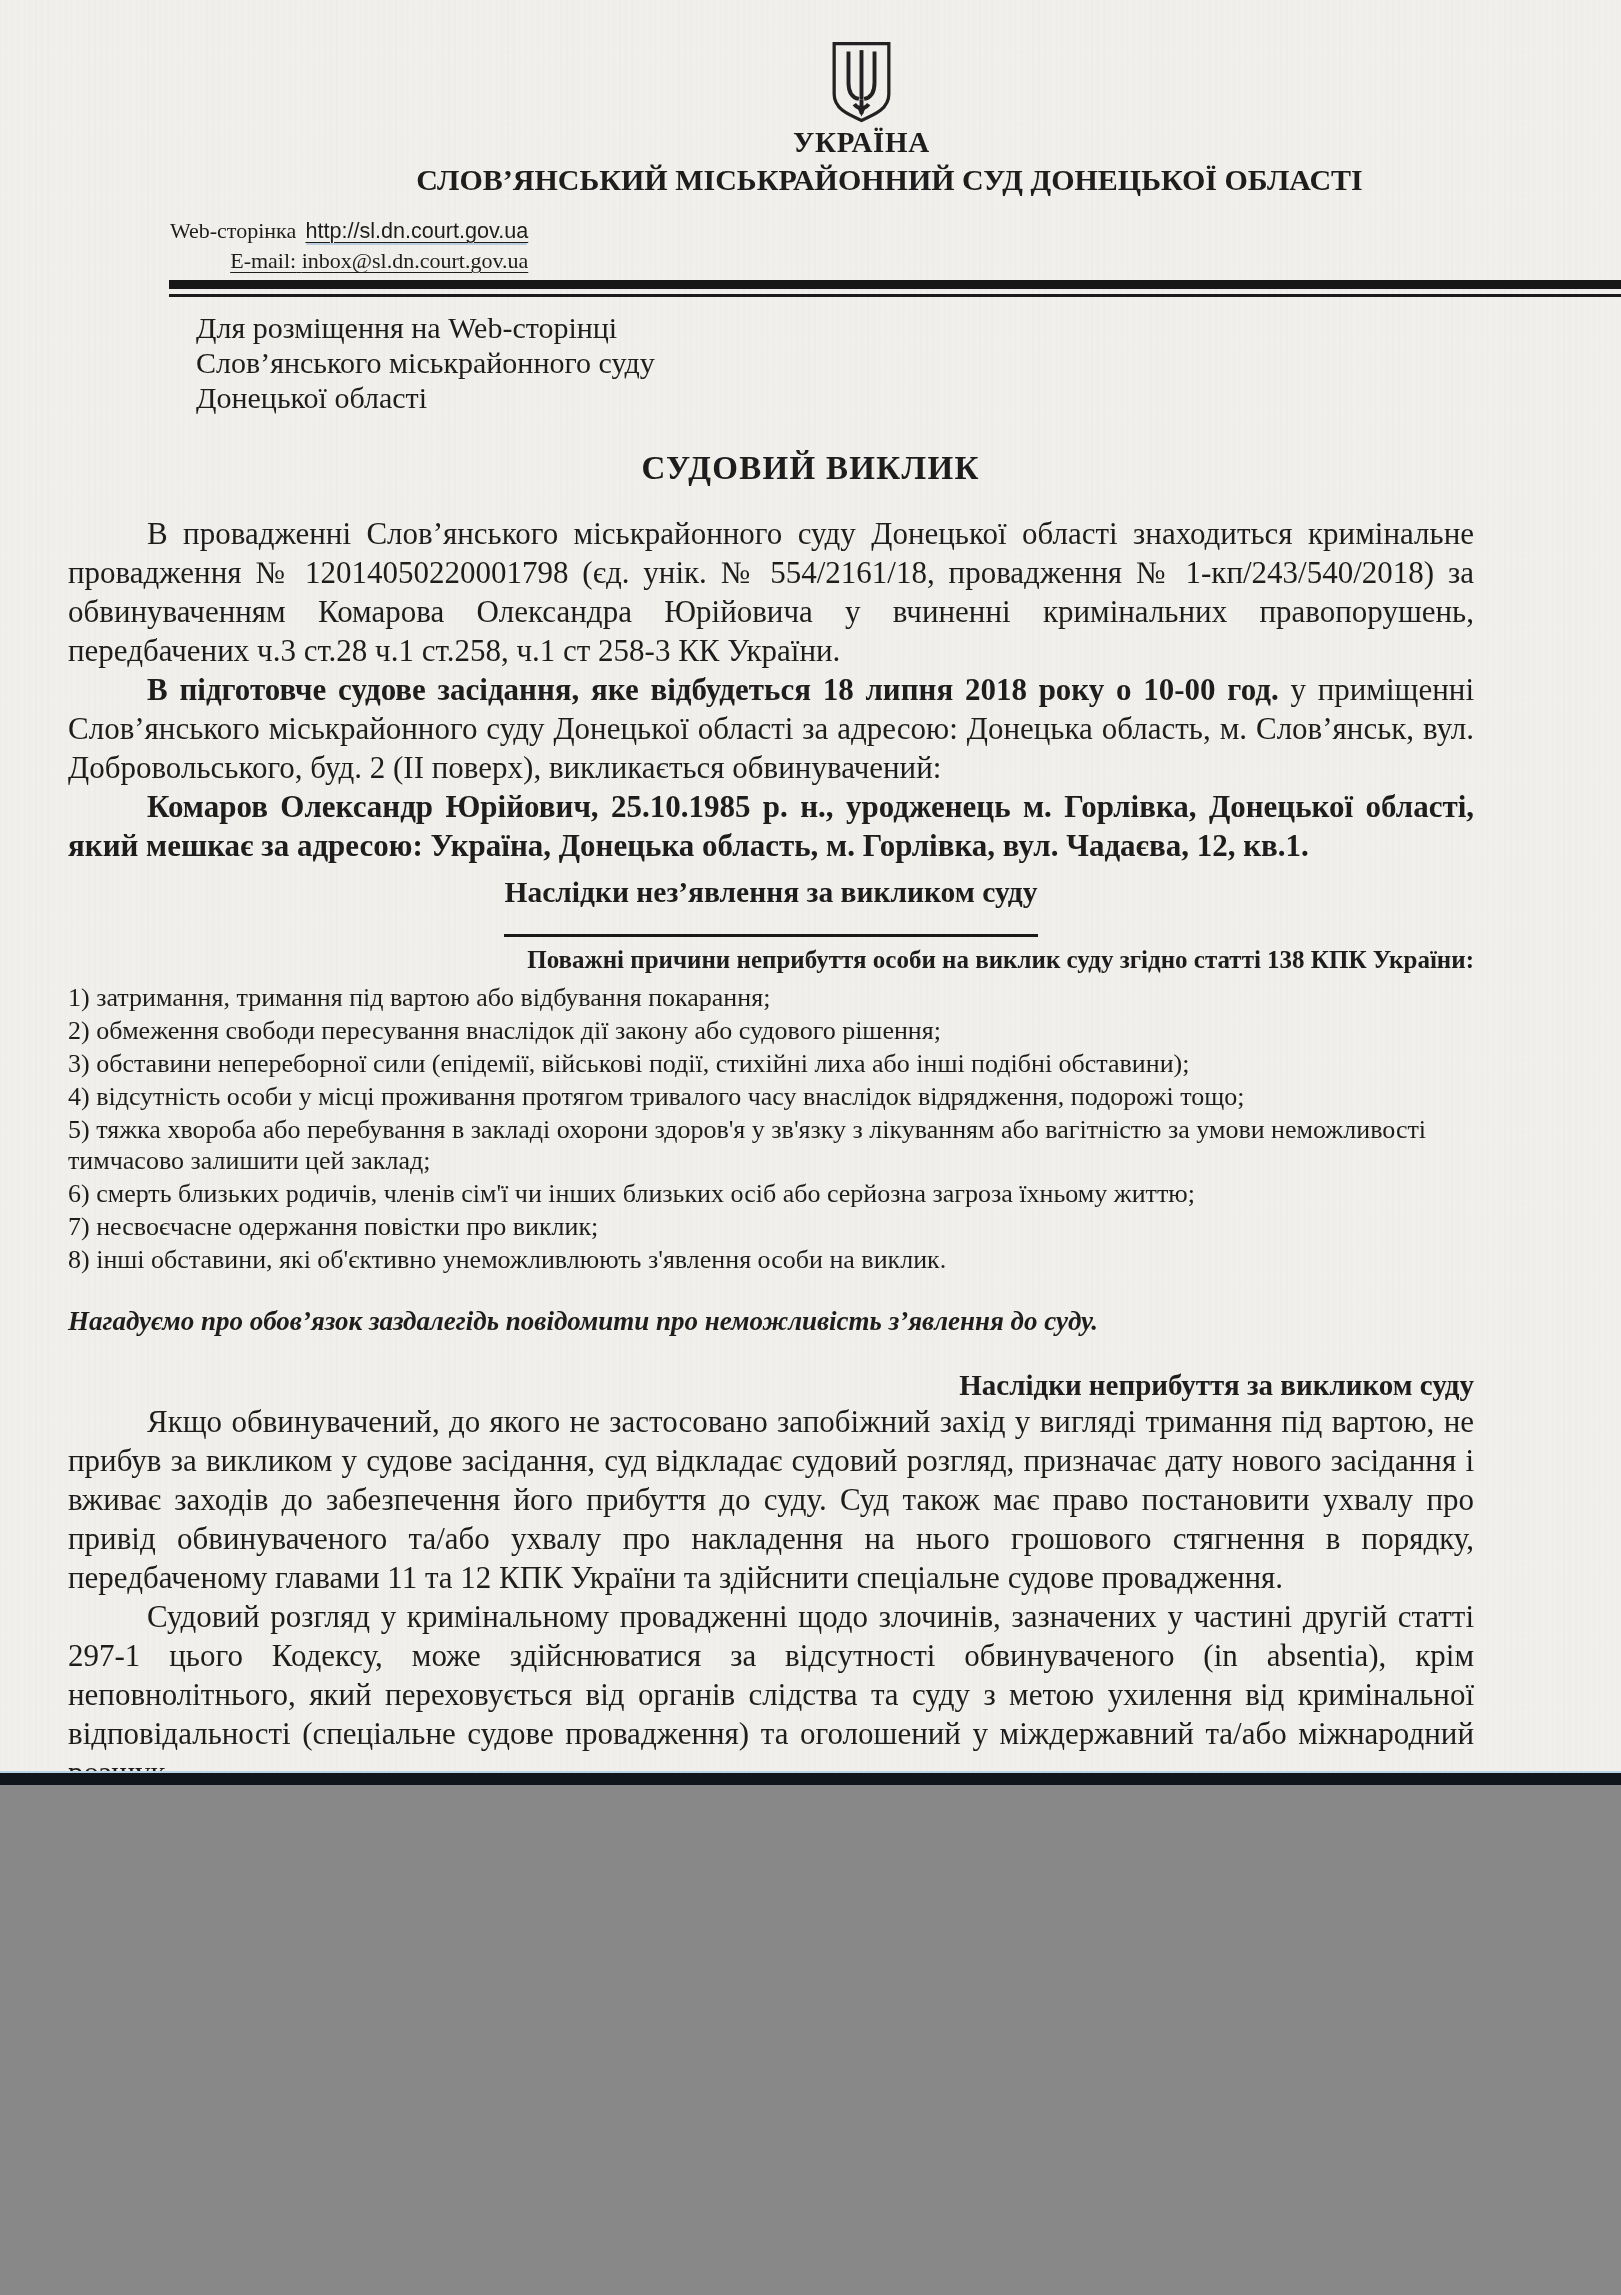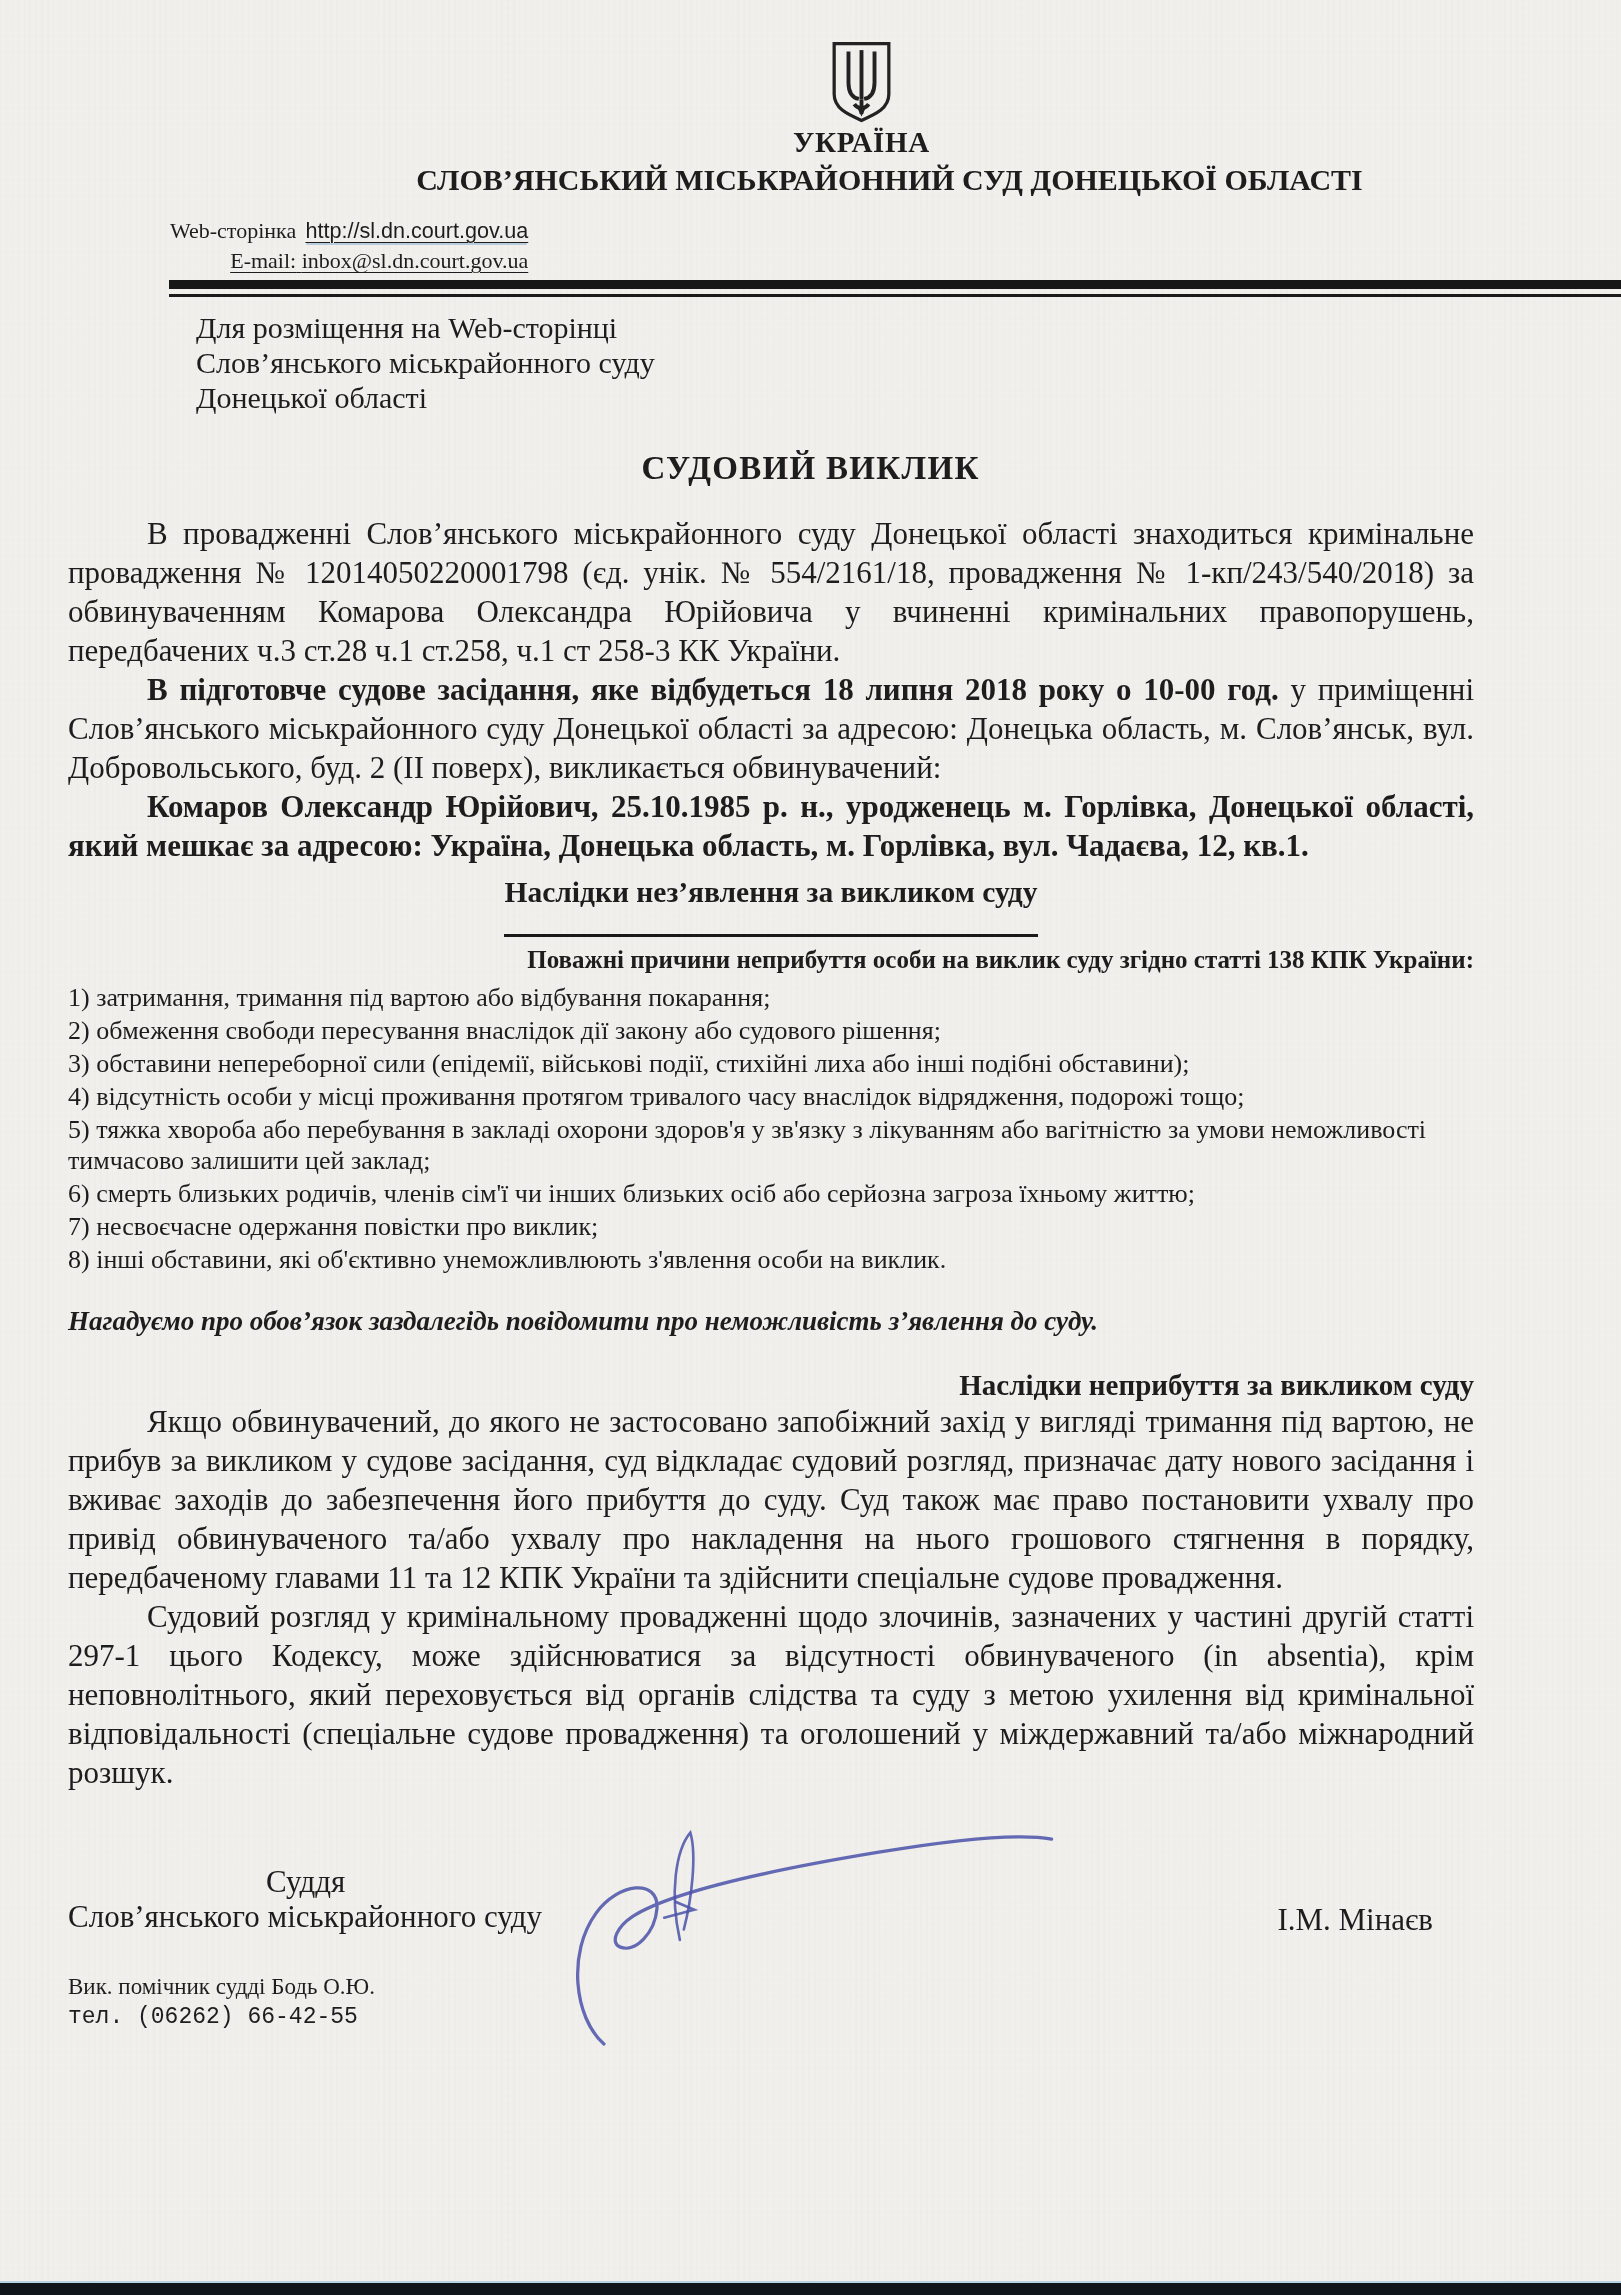--- a/index.html
+++ b/index.html
@@ -1,18 +1,18 @@
 <!DOCTYPE html>
 <html lang="uk" style="font-size:10.5px"><head>
 <meta charset="utf-8">
 <style>
   html,body{margin:0;padding:0;background:#888;}
   .page{
     position:relative;
-    width:1621px;height:2295px;
+    width:1621px;height:1785px;
     margin:0 auto;
     background-color:#f0efeb;
     background-image:
       repeating-linear-gradient(90deg, rgba(120,120,110,0.025) 0 1.3px, transparent 1.3px 5.9px),
       repeating-linear-gradient(0deg, rgba(255,255,255,0.05) 0 2px, transparent 2px 7.2px);
     font-family:"Liberation Serif", serif;
     color:#1e1d1d;
     overflow:hidden;
   }
   .shift{transform:translateX(51px);}

